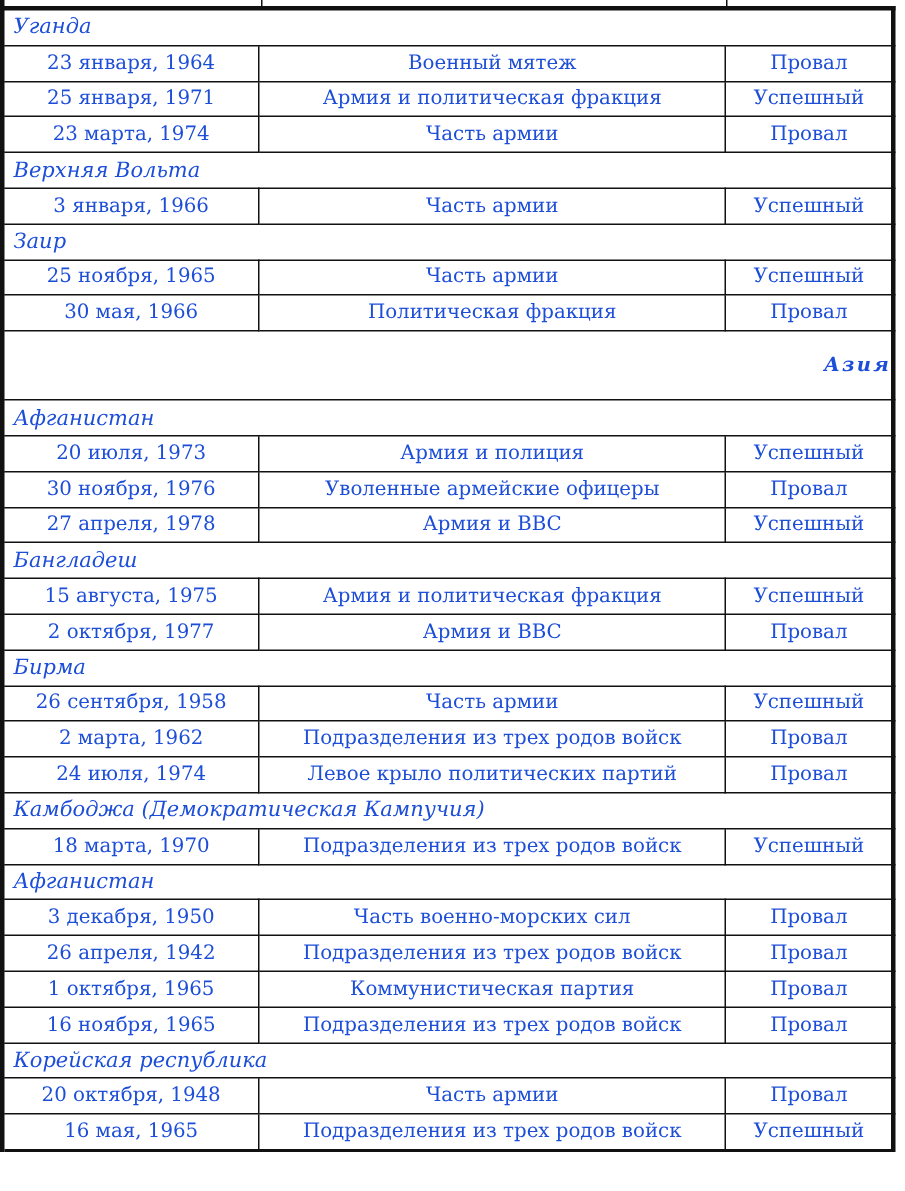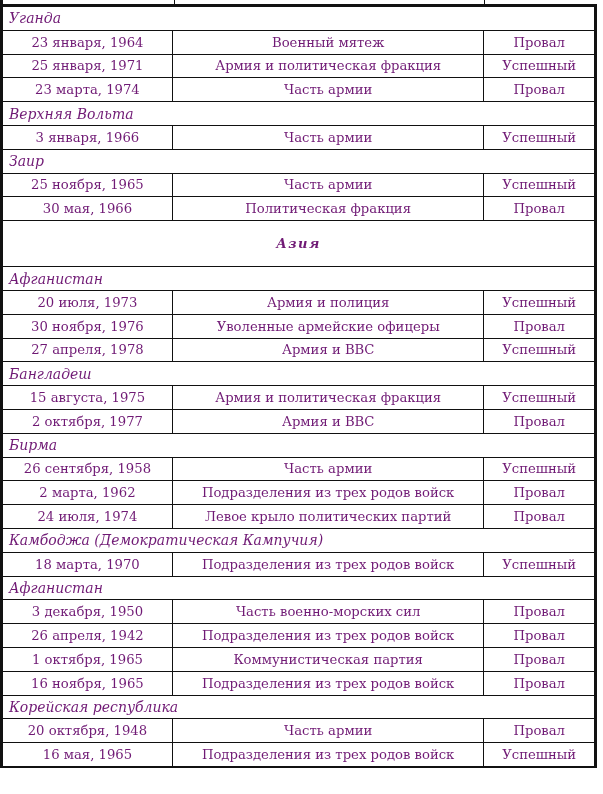--- a/index.html
+++ b/index.html
@@ -10,36 +10,36 @@
   .top-stub {
     position: absolute; left: 0; top: 0; width: 596px; height: 5px;
     border-left: 3px solid #111; box-sizing: border-box;
   }
   .top-stub .v1 { position: absolute; left: 171px; top: 0; width: 1px; height: 5px; background: #111; }
   .top-stub .v2 { position: absolute; left: 481px; top: 0; width: 1px; height: 5px; background: #111; }
   table {
     position: absolute; left: 0; top: 4px;
     width: 597px; border-collapse: collapse; table-layout: fixed;
     font-family: "DejaVu Serif", "Liberation Serif", serif;
-    font-size: 13.2px; color: #701a75;
+    font-size: 13.2px; color: #1d4ed8;
     border-left: 3px solid #111; border-right: 3px solid #111; border-bottom: 2px solid #111;
     border-top: 3px solid #111;
   }
   col.c1 { width: 170px; }
   col.c2 { width: 310px; }
   col.c3 { width: 111px; }
   td {
     border: 1px solid #111; height: 22.8px; padding: 0; text-align: center;
     vertical-align: middle; white-space: nowrap; overflow: hidden; line-height: 1;
   }
   tr.country td {
     text-align: left; font-style: italic; padding-left: 6px; font-size: 14px;
   }
   tr.region td {
-    height: 45px; font-style: italic; font-weight: bold; letter-spacing: 1.5px; font-size: 13px;
+    height: 45px; font-style: italic; font-weight: bold; letter-spacing: 1.5px; font-size: 13px; text-align: right;
   }
 </style>
 </head>
 <body>
 
 <div class="page">
   <div class="top-stub">
     <div class="v1"></div>
     <div class="v2"></div>
   </div>

